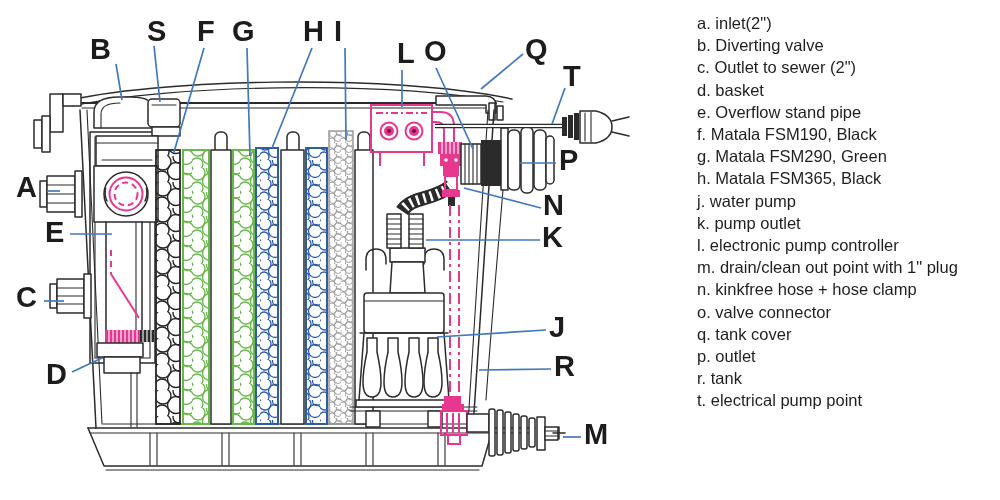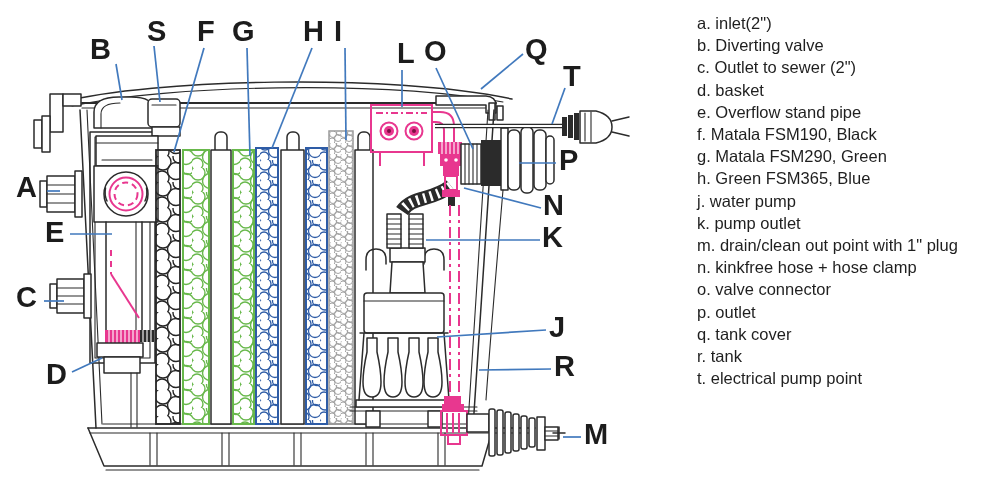--- a/index.html
+++ b/index.html
@@ -322,25 +322,26 @@
 <div class="lbl" style="left:584px;top:420px">M</div>
 
 <div class="legend">
   <div class="legend-item">a. inlet(2")</div>
   <div class="legend-item">b. Diverting valve</div>
   <div class="legend-item">c. Outlet to sewer (2")</div>
   <div class="legend-item">d. basket</div>
   <div class="legend-item">e. Overflow stand pipe</div>
   <div class="legend-item">f. Matala FSM190, Black</div>
   <div class="legend-item">g. Matala FSM290, Green</div>
-  <div class="legend-item">h. Green FSM365, Blue</div>
+  <div class="legend-item">h. Matala FSM365, Black</div>
   <div class="legend-item">j. water pump</div>
   <div class="legend-item">k. pump outlet</div>
+  <div class="legend-item">l. electronic pump controller</div>
   <div class="legend-item">m. drain/clean out point with 1" plug</div>
   <div class="legend-item">n. kinkfree hose + hose clamp</div>
   <div class="legend-item">o. valve connector</div>
+  <div class="legend-item">q. tank cover</div>
   <div class="legend-item">p. outlet</div>
-  <div class="legend-item">q. tank cover</div>
   <div class="legend-item">r. tank</div>
   <div class="legend-item">t. electrical pump point</div>
 </div>
 
 </div>
 
 </body></html>

